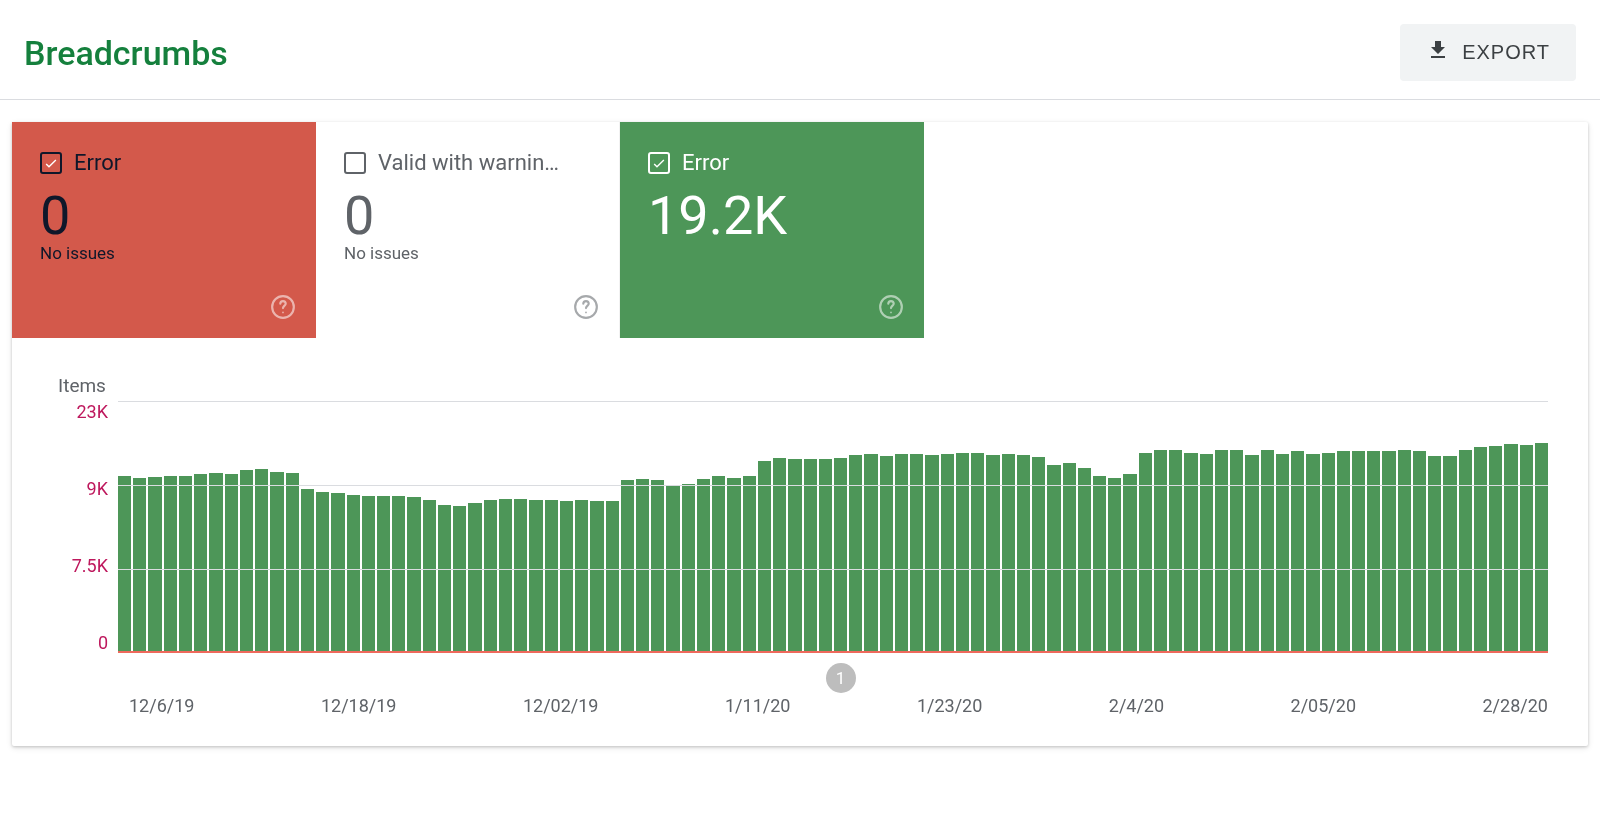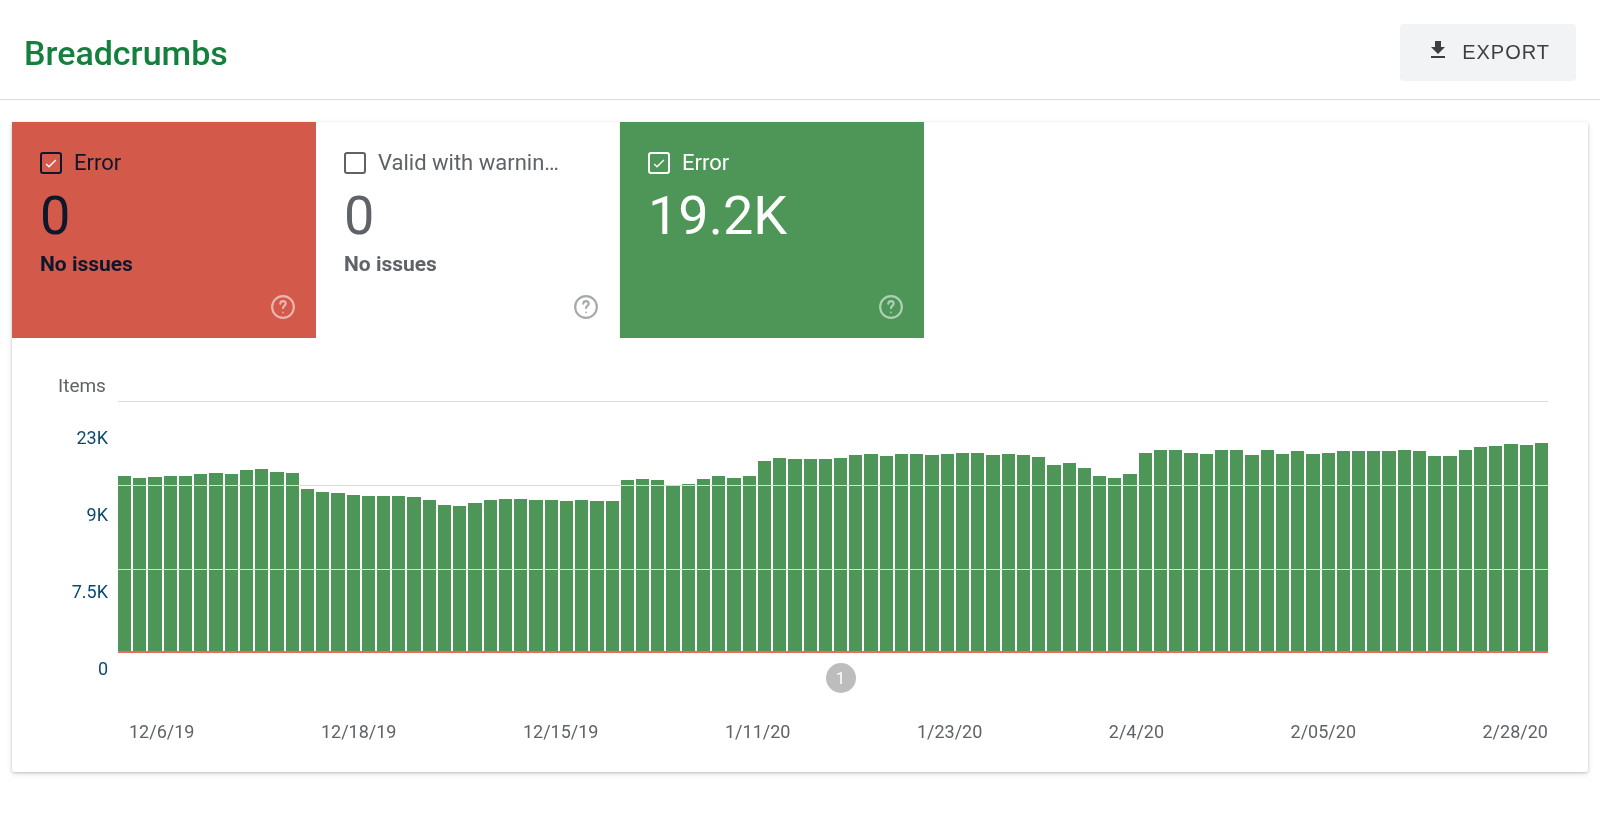--- a/index.html
+++ b/index.html
@@ -56,21 +56,21 @@
     flex-direction: column;
     cursor: pointer;
   }
   .tile-error { background: #d3594b; color: #0f172a; }
   .tile-warn  { background: #fff; color: #5f6368; border-right: 1px solid rgba(0,0,0,0.05); }
   .tile-valid { background: #4d9658; color: #fff; }
 
   .tile-top { display: flex; align-items: center; gap: 12px; }
   .tile-label { font-size: 22px; font-weight: 400; white-space: nowrap; overflow: hidden; text-overflow: ellipsis; }
   .tile-value { font-size: 54px; font-weight: 400; margin-top: 14px; line-height: 1; }
-  .tile-sub   { font-size: 21px; margin-top: 9px; font-weight: bold; }
+  .tile-sub   { font-size: 17px; margin-top: 0; }
   .tile-help  {
     position: absolute;
     right: 20px;
     bottom: 18px;
     width: 26px; height: 26px;
     opacity: 0.55;
   }
   .tile-warn .tile-value,
   .tile-warn .tile-sub,
   .tile-warn .tile-label { color: #5f6368; }
@@ -98,23 +98,22 @@
     display: flex;
   }
   .y-axis {
     width: 66px;
     display: flex;
     flex-direction: column;
     justify-content: space-between;
     align-items: flex-end;
     padding-right: 10px;
     font-size: 18px;
-    color: #0c4a6e;
+    color: #be185d;
     height: 252px;
-    margin-top: 26px;
   }
   .plot {
     position: relative;
     flex: 1;
     height: 252px;
   }
   .grid-line {
     position: absolute;
     left: 0; right: 0;
     border-top: 1px solid #dadce0;
@@ -345,21 +344,21 @@
         <div class="baseline"></div>
       <div class="grid-line" style="top: 0px;"></div>
           <div class="grid-line" style="top: 84px;"></div>
           <div class="grid-line" style="top: 168px;"></div>
           <div class="annot" style="left: 50.5319%;">1</div>
         </div>
     </div>
     <div class="x-axis" id="x-axis">
         <span>12/6/19</span>
         <span>12/18/19</span>
-        <span>12/15/19</span>
+        <span>12/02/19</span>
         <span>1/11/20</span>
         <span>1/23/20</span>
         <span>2/4/20</span>
         <span>2/05/20</span>
         <span>2/28/20</span>
       </div>
   </div>
 
 </div>
 

